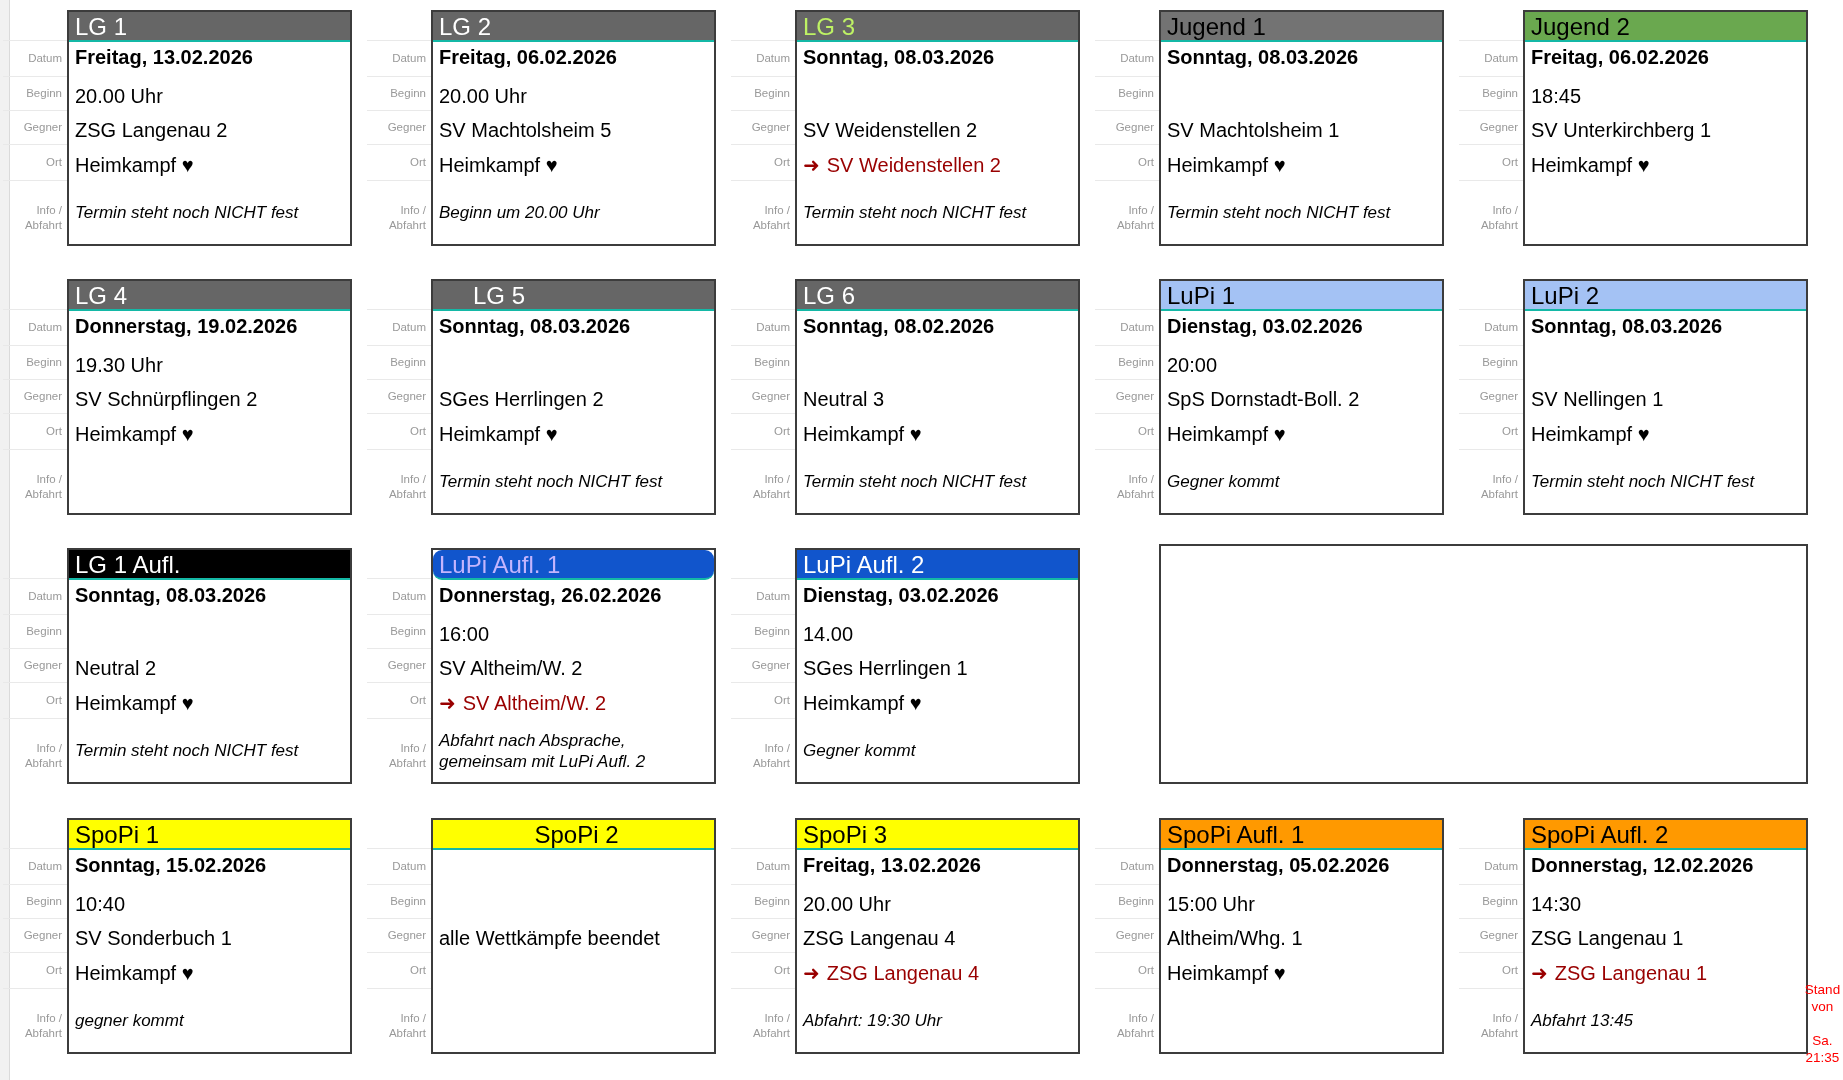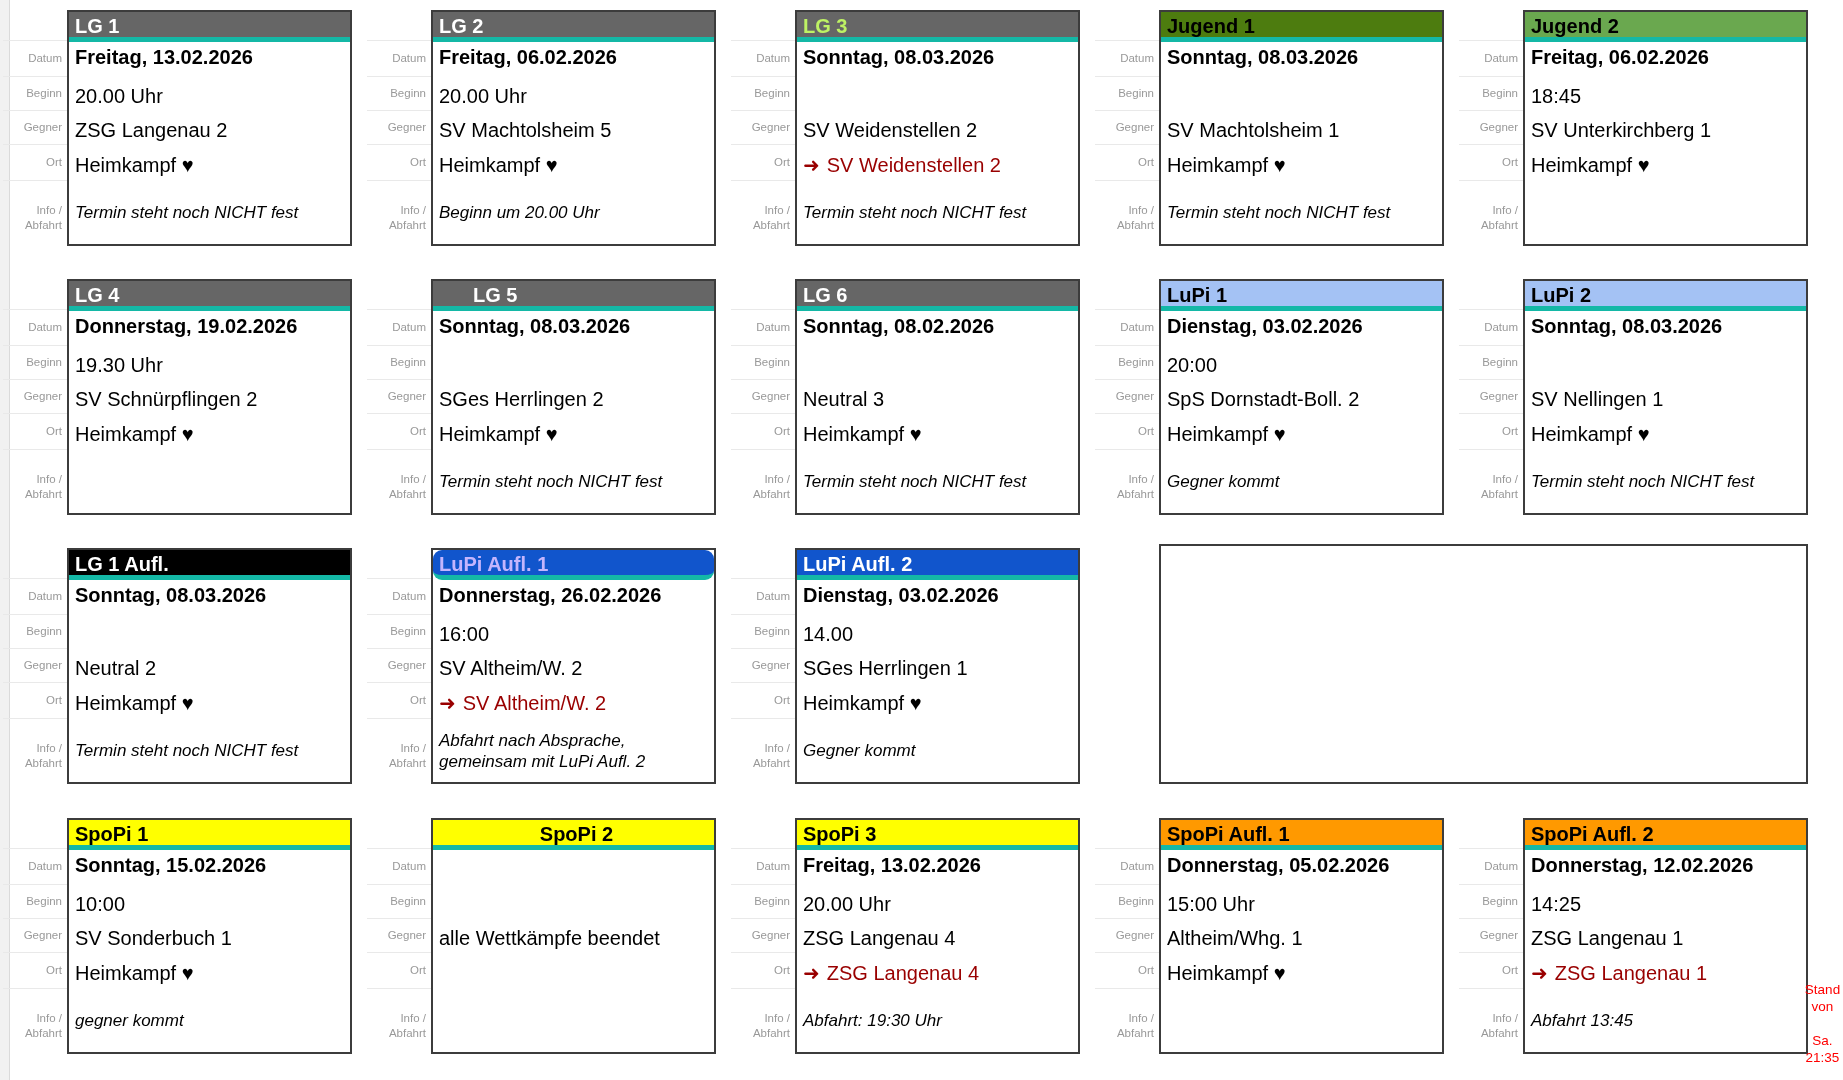--- a/index.html
+++ b/index.html
@@ -11,22 +11,22 @@
   .group{position:absolute;width:349px;height:236px;display:flex;}
   .labels{width:64px;box-sizing:border-box;padding-top:30px;display:flex;flex-direction:column;}
   .lbl{box-sizing:border-box;color:#999999;font-size:11.5px;text-align:right;padding-right:5px;
        display:flex;flex-direction:column;justify-content:center;align-items:flex-end;
        border-bottom:1px solid #e9e9e9;line-height:1.25;}
   .lbl:first-child{border-top:1px solid #e9e9e9;}
   .lbl-datum{height:37px;} .lbl-beginn{height:34px;} .lbl-gegner{height:34px;} .lbl-ort{height:36px;}
   .lbl-info{height:65px;justify-content:flex-end;padding-bottom:14px;border-bottom:none;}
   .card{flex:1;box-sizing:border-box;border:2px solid #3c3c3c;background:#fff;
         display:flex;flex-direction:column;}
-  .hdr{height:29px;line-height:29px;padding-left:6px;font-weight:bold;font-size:20px;
-       border-bottom:5px solid #14b8a6;white-space:nowrap;overflow:hidden;}
+  .hdr{height:29px;line-height:29px;padding-left:6px;font-weight:normal;font-size:24px;
+       border-bottom:2px solid #14b8a6;white-space:nowrap;overflow:hidden;}
   .body{flex:1;display:flex;flex-direction:column;}
   .row{box-sizing:border-box;padding-left:6px;font-size:20px;display:flex;align-items:center;
        white-space:nowrap;overflow:hidden;}
   .row-datum{height:37px;font-weight:bold;align-items:flex-start;padding-top:4px;}
   .row-beginn{height:34px;}
   .row-gegner{height:34px;}
   .row-ort{height:36px;}
   .row-ort.away{color:#990000;}
   .arrow{margin-right:7px;}
   .row-info{height:61px;font-style:italic;font-size:17px;flex-direction:column;
@@ -177,21 +177,21 @@
           </div>
       <div class="lbl lbl-ort">
             <span>Ort</span>
           </div>
       <div class="lbl lbl-info">
             <span>Info /</span>
             <span>Abfahrt</span>
           </div>
     </div>
     <div class="card">
-      <div class="hdr" style="background: #4d7c0f; color: rgb(0, 0, 0);"><span>Jugend 1</span></div>
+      <div class="hdr" style="background: #737373; color: rgb(0, 0, 0);"><span>Jugend 1</span></div>
       <div class="body">
         <div class="row row-datum">
               <span>Sonntag, 08.03.2026</span>
             </div>
         <div class="row row-beginn">
               <span></span>
             </div>
         <div class="row row-gegner">
               <span>SV Machtolsheim 1</span>
             </div>
@@ -585,21 +585,21 @@
             <span>Abfahrt</span>
           </div>
     </div>
     <div class="card">
       <div class="hdr" style="background: rgb(255, 255, 0); color: rgb(0, 0, 0);"><span>SpoPi 1</span></div>
       <div class="body">
         <div class="row row-datum">
               <span>Sonntag, 15.02.2026</span>
             </div>
         <div class="row row-beginn">
-              <span>10:00</span>
+              <span>10:40</span>
             </div>
         <div class="row row-gegner">
               <span>SV Sonderbuch 1</span>
             </div>
         <div class="row row-ort">
               <span>Heimkampf ♥</span>
             </div>
         <div class="row row-info">
               <span>gegner kommt</span>
             </div>
@@ -746,21 +746,21 @@
             <span>Abfahrt</span>
           </div>
     </div>
     <div class="card">
       <div class="hdr" style="background: rgb(255, 153, 0); color: rgb(0, 0, 0);"><span>SpoPi Aufl. 2</span></div>
       <div class="body">
         <div class="row row-datum">
               <span>Donnerstag, 12.02.2026</span>
             </div>
         <div class="row row-beginn">
-              <span>14:25</span>
+              <span>14:30</span>
             </div>
         <div class="row row-gegner">
               <span>ZSG Langenau 1</span>
             </div>
         <div class="row row-ort away">
               <span class="arrow">➜</span>
               <span>ZSG Langenau 1</span>
             </div>
         <div class="row row-info">
               <span>Abfahrt 13:45</span>

